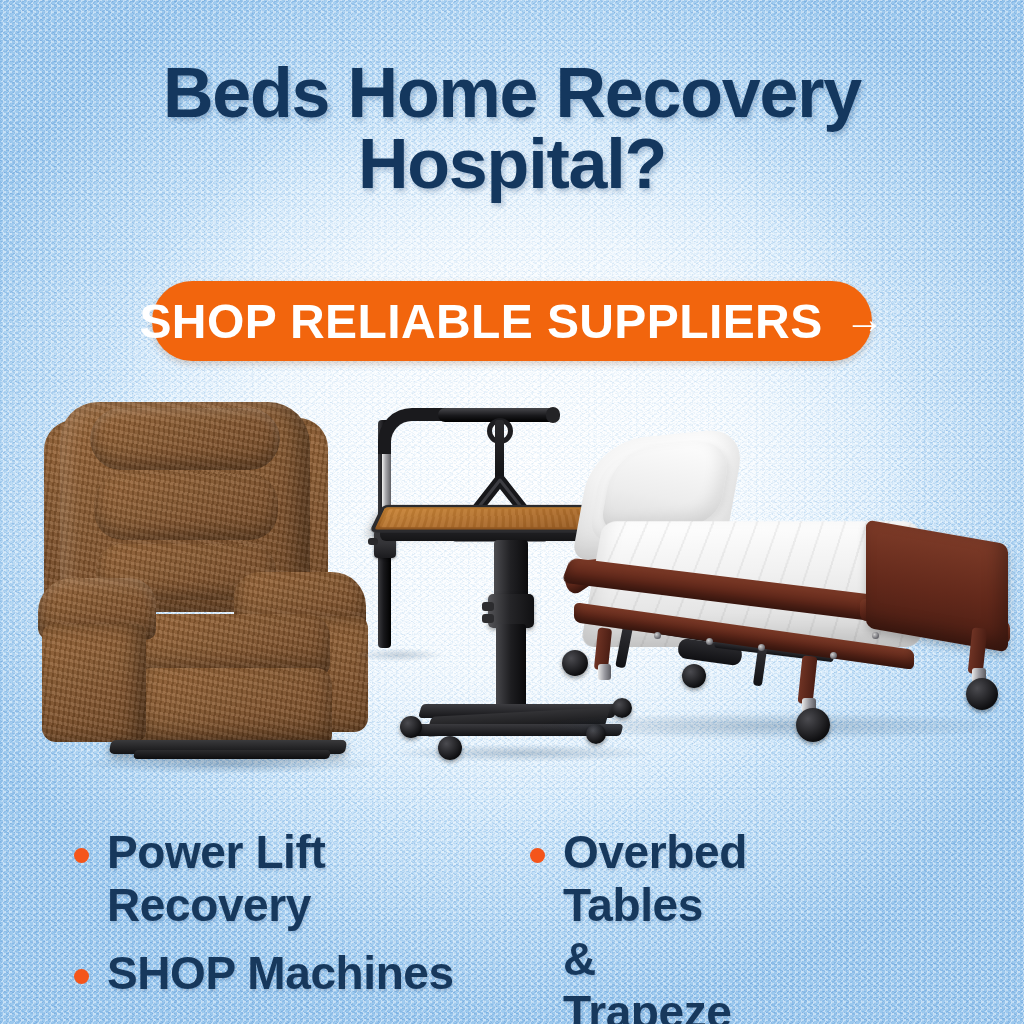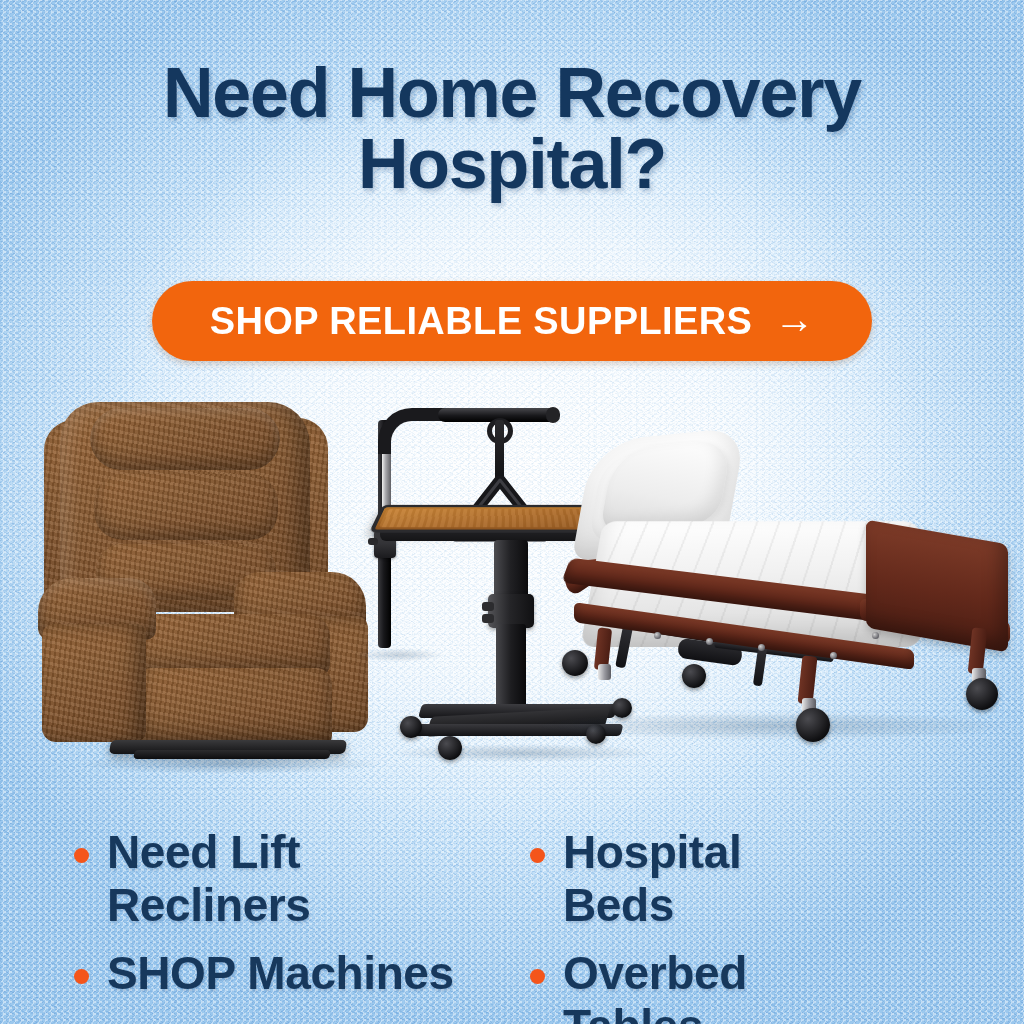--- a/index.html
+++ b/index.html
@@ -96,21 +96,21 @@
     background:#f2650d;
     border-radius:40px;
     display:flex; align-items:center; justify-content:center;
     gap:22px;
     box-shadow:0 3px 7px rgba(120,55,10,.22);
     cursor:pointer;
     z-index:12;
   }
   .cta-label{
     color:#ffffff;
-    font-size:38px;
+    font-size:48px;
     font-weight:bold;
     letter-spacing:.4px;
     white-space:nowrap;
   }
   .cta-arrow{
     color:#ffffff;
     font-size:40px;
     line-height:1;
     font-weight:400;
     transform:translateY(-2px);
@@ -490,21 +490,21 @@
 
 <div class="banner">
 
   <div class="bg-base"></div>
   <div class="bg-vignette"></div>
   <div class="bg-noise"></div>
   <div class="bg-noise2"></div>
   <div class="bg-noise3"></div>
 
   <h1 class="layer headline">
-    <span>Need Home Recovery</span>
+    <span>Beds Home Recovery</span>
     <span class="l2">Hospital?</span>
   </h1>
 
   <div class="layer cta">
     <span class="cta-label">SHOP RELIABLE SUPPLIERS</span>
     <span class="cta-arrow">→</span>
   </div>
 
   <div class="layer stage">
 
@@ -598,35 +598,31 @@
       <div class="rc rivet" style="left:372px;top:212px;"></div>
     </div>
 
   </div>
 
   <div class="layer features">
 
     <div class="feat-col">
       <div class="feat-item">
         <span class="dot"></span>
-        <span class="feat-text">Need Lift Recliners</span>
+        <span class="feat-text">Power Lift Recovery</span>
       </div>
       <div class="feat-item">
         <span class="dot"></span>
         <span class="feat-text">SHOP Machines</span>
       </div>
     </div>
 
     <div class="feat-col right">
       <div class="feat-item">
         <span class="dot"></span>
-        <span class="feat-text">Hospital Beds</span>
-      </div>
-      <div class="feat-item">
-        <span class="dot"></span>
         <span class="feat-text">Overbed Tables
 &amp; Trapeze Bars</span>
       </div>
     </div>
 
   </div>
 
 </div>
 
 </body></html>

